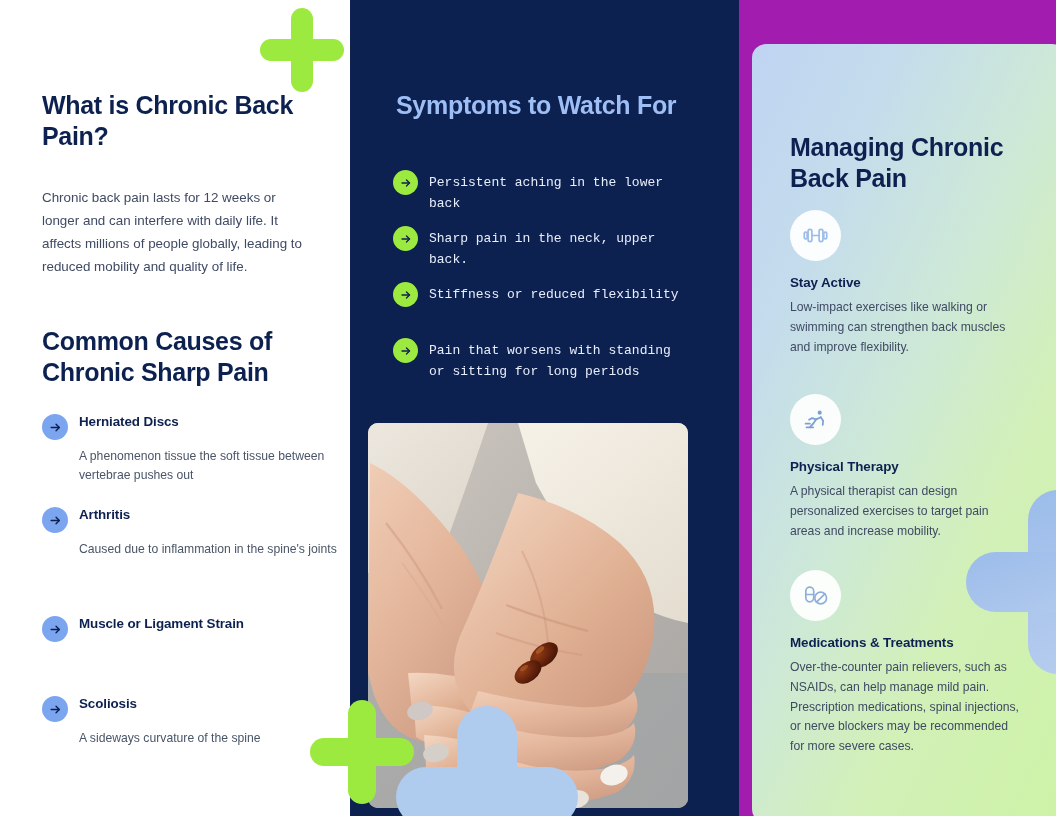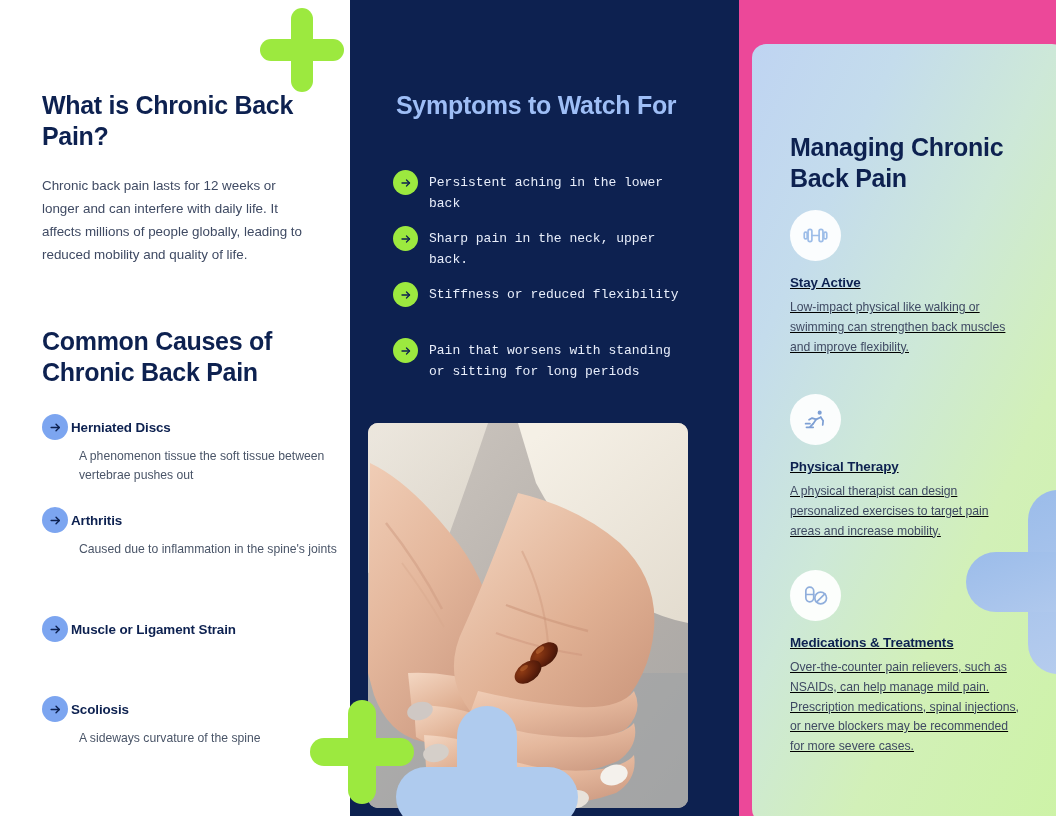--- a/index.html
+++ b/index.html
@@ -5,21 +5,21 @@
   * { box-sizing: border-box; margin: 0; padding: 0; }
   html, body {
     width: 1056px; height: 816px;
     overflow: hidden;
     background: #ffffff;
     font-family: "Liberation Sans", sans-serif;
   }
   #page {
     position: relative;
     width: 1056px; height: 816px;
-    background: #ec4899;
+    background: #a21caf;
     overflow: hidden;
   }
 
   
   .col-left {
     position: absolute; left: 0; top: 0;
     width: 350px; height: 816px;
     background: #ffffff;
     overflow: hidden;
   }
@@ -30,37 +30,37 @@
     font-weight: bold;
     line-height: 1.22;
     letter-spacing: -0.3px;
     color: #0D2150;
   }
   #h-what { top: 90px; }
   #h-causes { top: 326px; }
 
   .p-left {
     position: absolute;
-    left: 42px; top: 174px;
+    left: 42px; top: 186px;
     width: 272px;
     font-size: 13.4px;
     line-height: 1.72;
     color: #3F4A63;
   }
 
   
   .cause {
     position: absolute;
     left: 42px;
     width: 290px;
   }
   .cause-head {
     display: flex;
-    align-items: center;
-    gap: 3px;
+    align-items: flex-start;
+    gap: 11px;
   }
   .arrow-circle-blue {
     width: 26px; height: 26px;
     min-width: 26px;
     border-radius: 50%;
     background: #7CA5F0;
     display: flex;
     align-items: center;
     justify-content: center;
   }
@@ -153,21 +153,20 @@
     line-height: 1.22;
     letter-spacing: -0.3px;
     color: #0D2150;
     z-index: 3;
   }
   .tip {
     position: absolute;
     left: 38px;
     width: 232px;
     z-index: 3;
-    text-decoration: underline;
   }
   .tip-icon {
     width: 51px; height: 51px;
     border-radius: 50%;
     background: rgba(255,255,255,0.93);
     display: flex;
     align-items: center;
     justify-content: center;
   }
   .tip-icon svg { display: block; }
@@ -211,21 +210,21 @@
 <body>
 
 <div id="page">
 
   <div class="col-left">
 
     <h1 class="h-left" id="h-what">What is Chronic Back Pain?</h1>
 
     <p class="p-left">Chronic back pain lasts for 12 weeks or longer and can interfere with daily life. It affects millions of people globally, leading to reduced mobility and quality of life.</p>
 
-    <h2 class="h-left" id="h-causes">Common Causes of Chronic Back Pain</h2>
+    <h2 class="h-left" id="h-causes">Common Causes of Chronic Sharp Pain</h2>
 
     <div class="cause" style="top:414px">
       <div class="cause-head">
         <span class="arrow-circle-blue">
           <svg width="13" height="13" viewBox="0 0 24 24" fill="none" stroke="#0D2150" stroke-width="2.6" stroke-linecap="round" stroke-linejoin="round">
             <line x1="4" y1="12" x2="19" y2="12"></line>
               <polyline points="13,6 19,12 13,18"></polyline>
           </svg>
         </span>
         <span class="cause-title">Herniated Discs</span>
@@ -404,21 +403,21 @@
       <div class="tip-icon">
         <svg width="27" height="27" viewBox="0 0 24 24" fill="none" stroke="#9DBDE8" stroke-width="1.5" stroke-linecap="round" stroke-linejoin="round">
           <rect x="2" y="9" width="2.6" height="6" rx="1.2"></rect>
           <rect x="5.4" y="6.6" width="3.4" height="10.8" rx="1.6"></rect>
           <rect x="15.2" y="6.6" width="3.4" height="10.8" rx="1.6"></rect>
           <rect x="19.4" y="9" width="2.6" height="6" rx="1.2"></rect>
           <line x1="8.8" y1="12" x2="15.2" y2="12"></line>
         </svg>
       </div>
       <div class="tip-title">Stay Active</div>
-      <div class="tip-desc">Low-impact physical like walking or swimming can strengthen back muscles and improve flexibility.</div>
+      <div class="tip-desc">Low-impact exercises like walking or swimming can strengthen back muscles and improve flexibility.</div>
     </div>
 
     <div class="tip" style="top:350px">
       <div class="tip-icon">
         <svg width="26" height="26" viewBox="0 0 24 24" fill="none" stroke="#7D9FD4" stroke-width="1.6" stroke-linecap="round" stroke-linejoin="round">
           <circle cx="15.4" cy="5.2" r="1.9" fill="#7D9FD4" stroke="none"></circle>
           <path d="M16.4 9.4 L12.2 11.4 L9.4 15.4"></path>
           <path d="M16.4 9.4 L18.6 12.6 L18.2 16.6"></path>
           <path d="M12.2 11.4 L8.4 10.2 L5.6 11.8"></path>
           <path d="M9.4 15.4 L6.6 18.4"></path>

